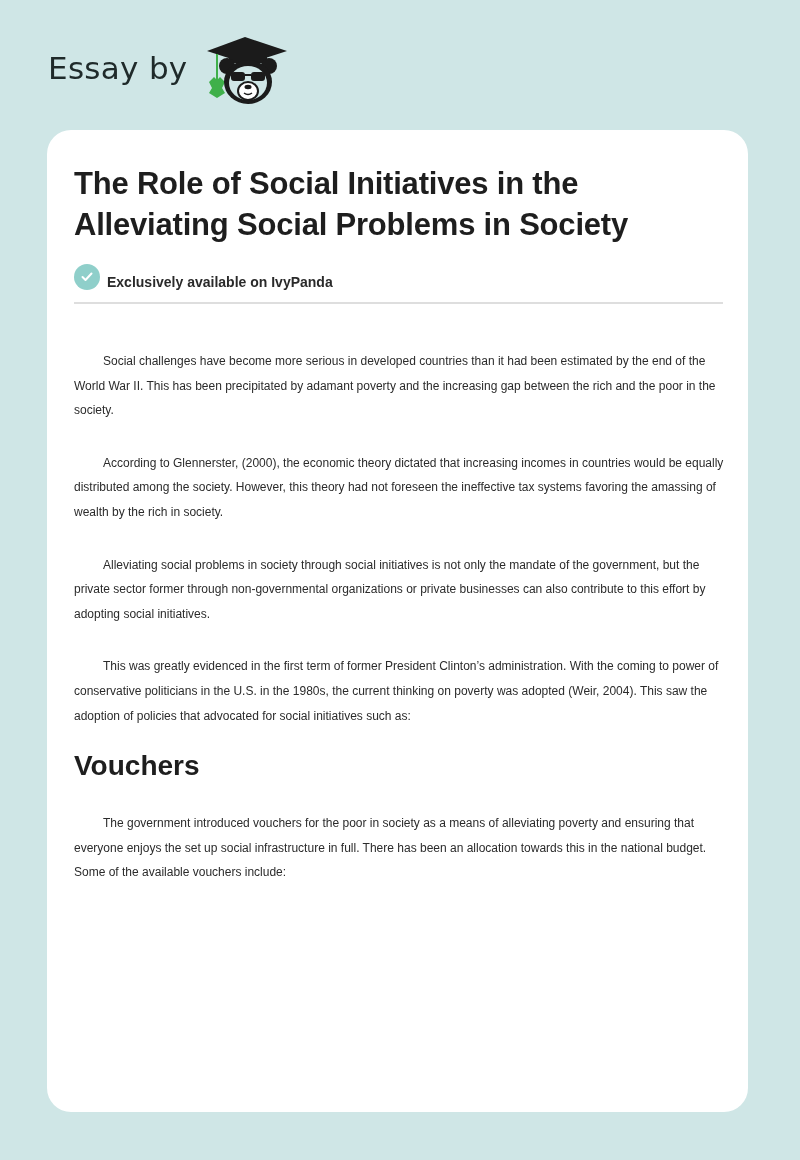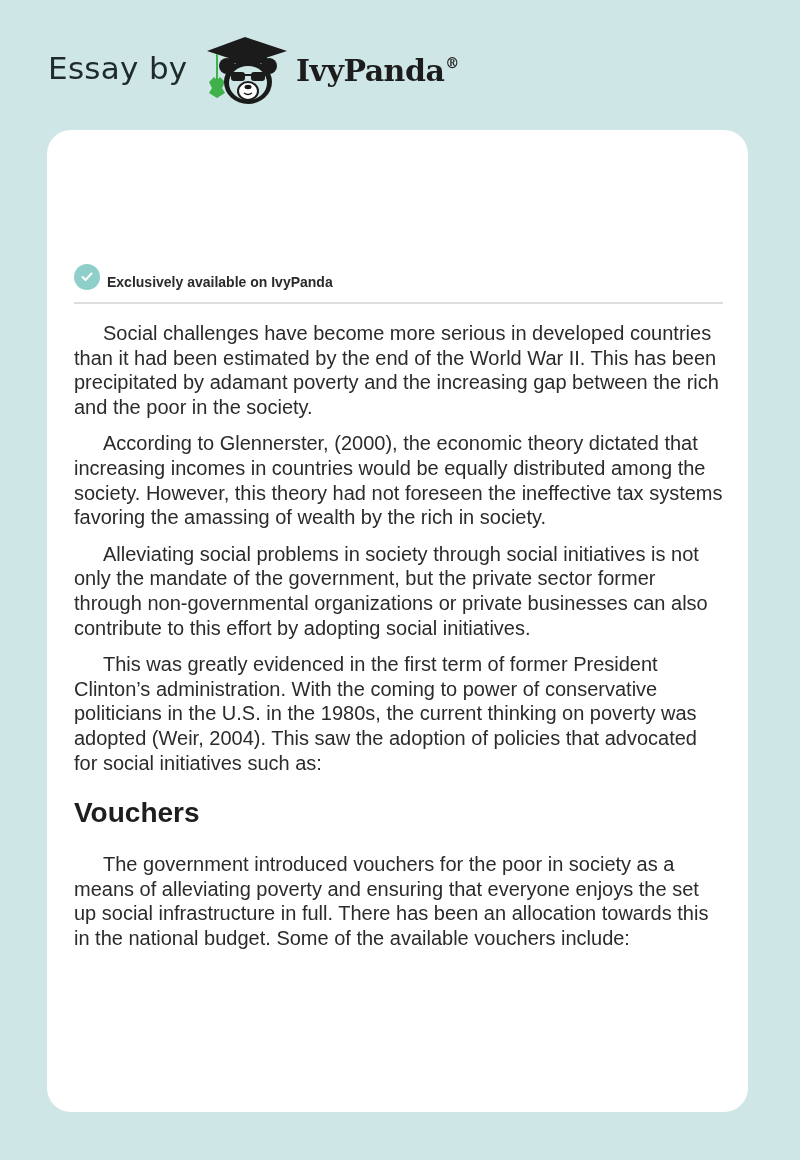--- a/index.html
+++ b/index.html
@@ -91,25 +91,26 @@
       left: 27px; top: 172px;
       width: 649px; height: 2px;
       background: #dedede;
     }
     .body-text {
       position: absolute;
       left: 27px; top: 191px;
       width: 650px;
     }
     .para {
-      font-size: 20px;
+      font-size: 12px;
       line-height: 24.6px;
       color: #2b2b2b;
       text-indent: 29px;
       margin-bottom: 12px;
+      margin-top: 28px;
     }
     .para b { color: #1e1e1e; }
     .section-heading {
       font-weight: bold;
       font-size: 28px;
       line-height: 34px;
       color: #1e1e1e;
       margin-top: 21px;
       margin-bottom: 22px;
     }
@@ -137,24 +138,24 @@
 
       <rect x="28" y="36" width="14" height="9" rx="3" fill="#1b1b1b"></rect>
       <rect x="48" y="36" width="14" height="9" rx="3" fill="#1b1b1b"></rect>
       <line x1="42" y1="39" x2="48" y2="39" stroke="#1b1b1b" stroke-width="2"></line>
 
       <ellipse cx="45" cy="55" rx="10" ry="9" fill="#ffffff" stroke="#1b1b1b" stroke-width="2"></ellipse>
       <ellipse cx="45" cy="51" rx="3.5" ry="2.2" fill="#1b1b1b"></ellipse>
       <path d="M41,57 Q45,60 49,57" stroke="#1b1b1b" stroke-width="1.5" fill="none"></path>
     </svg>
   </div>
-  <span class="brand"><span>IvyPanda</span><sup>®</sup></span>
 </div>
 
 <main class="card">
+  <h1 class="title">The Role of Social Initiatives in the Alleviating Social Problems in Society</h1>
 
   <div class="badge">
     <span class="badge-icon">
       <svg width="12" height="10" viewBox="0 0 12 10">
         <path d="M1.5,5 L4.5,8 L10.5,1.5" stroke="#ffffff" stroke-width="2" fill="none" stroke-linecap="round" stroke-linejoin="round"></path>
       </svg>
     </span>
     <span class="badge-text">Exclusively available on IvyPanda</span>
   </div>
 

